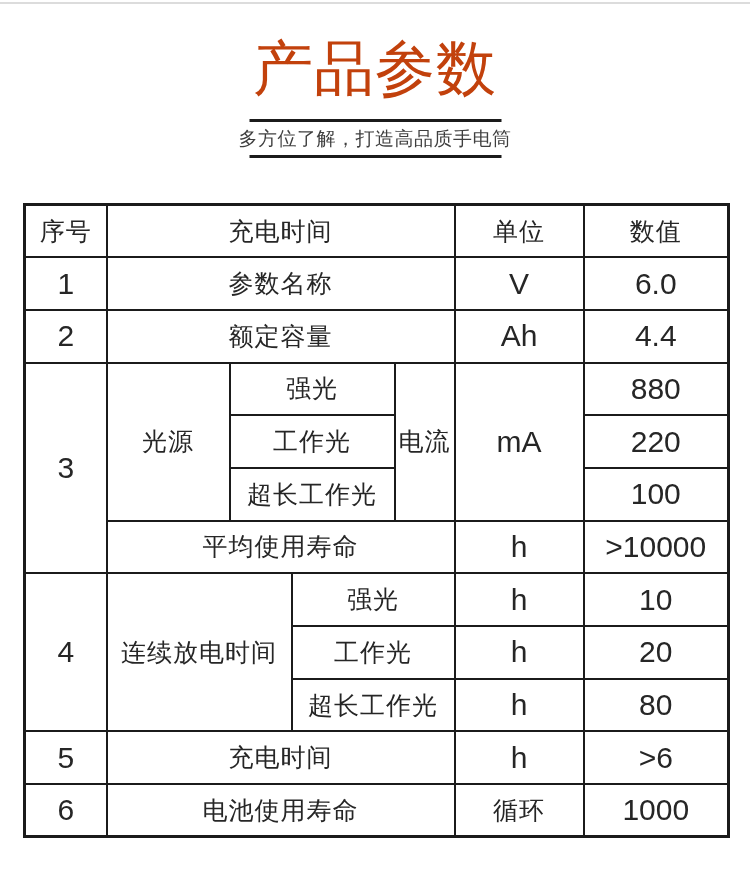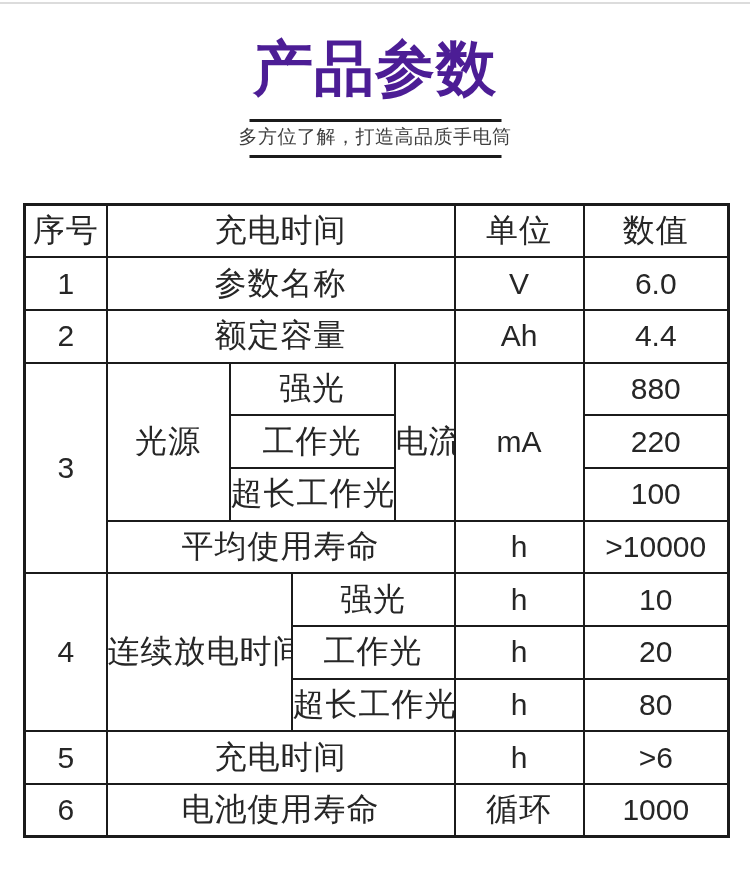--- a/index.html
+++ b/index.html
@@ -13,45 +13,45 @@
   .top-divider {
     position: absolute; top: 2px; left: 0;
     width: 750px; height: 2px; background: #dcdcdc;
   }
   .header-block {
     position: absolute; top: 34px; left: 50%;
     transform: translateX(-50%);
     text-align: center;
   }
   .page-title {
-    font-size: 60px; font-weight: 700; color: #4c1d95;
+    font-size: 60px; font-weight: 400; color: #c2410c;
     line-height: 70px; letter-spacing: 1px; white-space: nowrap;
   }
   .rule {
     width: 252px; height: 3px; background: #1b1b1b; margin: 0 auto;
   }
   .rule-top { margin-top: 15px; }
   .subtitle {
     font-size: 19px; color: #3f3f3f; line-height: 27px;
-    margin: 3px auto; white-space: nowrap; letter-spacing: 0.5px; font-family: Liberation Mono, monospace;
+    margin: 3px auto; white-space: nowrap; letter-spacing: 0.5px;
   }
   table.spec-table {
     position: absolute; left: 23px; top: 203px;
     width: 704px; height: 632px;
     border-collapse: collapse; table-layout: fixed;
     border: 3px solid #1b1b1b;
   }
   .spec-table tr { height: 52.7px; }
   .spec-table td, .spec-table th {
     border: 2px solid #1b1b1b;
     text-align: center; vertical-align: middle;
     padding: 0; color: #262626; font-weight: 400;
     overflow: hidden; white-space: nowrap;
   }
-  .cjk { font-size: 32px; letter-spacing: 1px; }
+  .cjk { font-size: 25px; letter-spacing: 1px; }
   .lat { font-size: 30px; letter-spacing: 0; }
 </style>
 </head>
 <body>
 
 <div class="top-divider"></div>
 
 <div class="header-block">
   <div class="page-title">产品参数</div>
   <div class="rule rule-top"></div>

